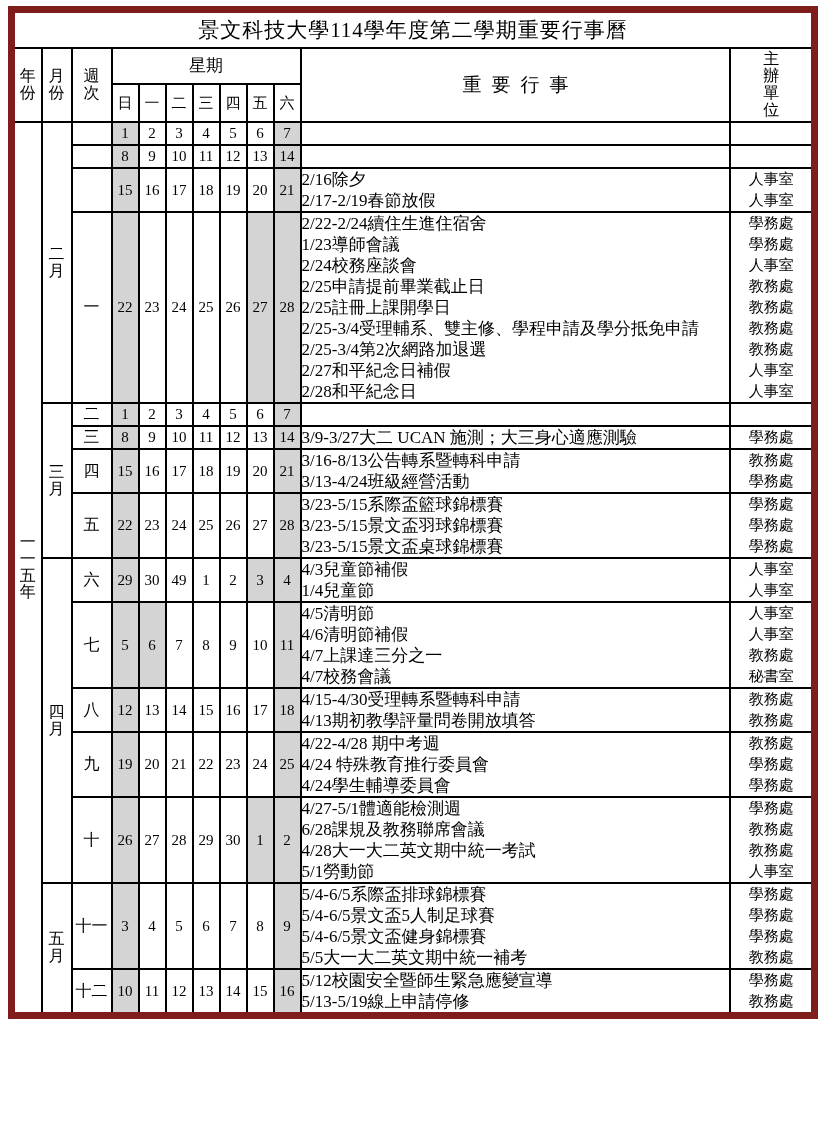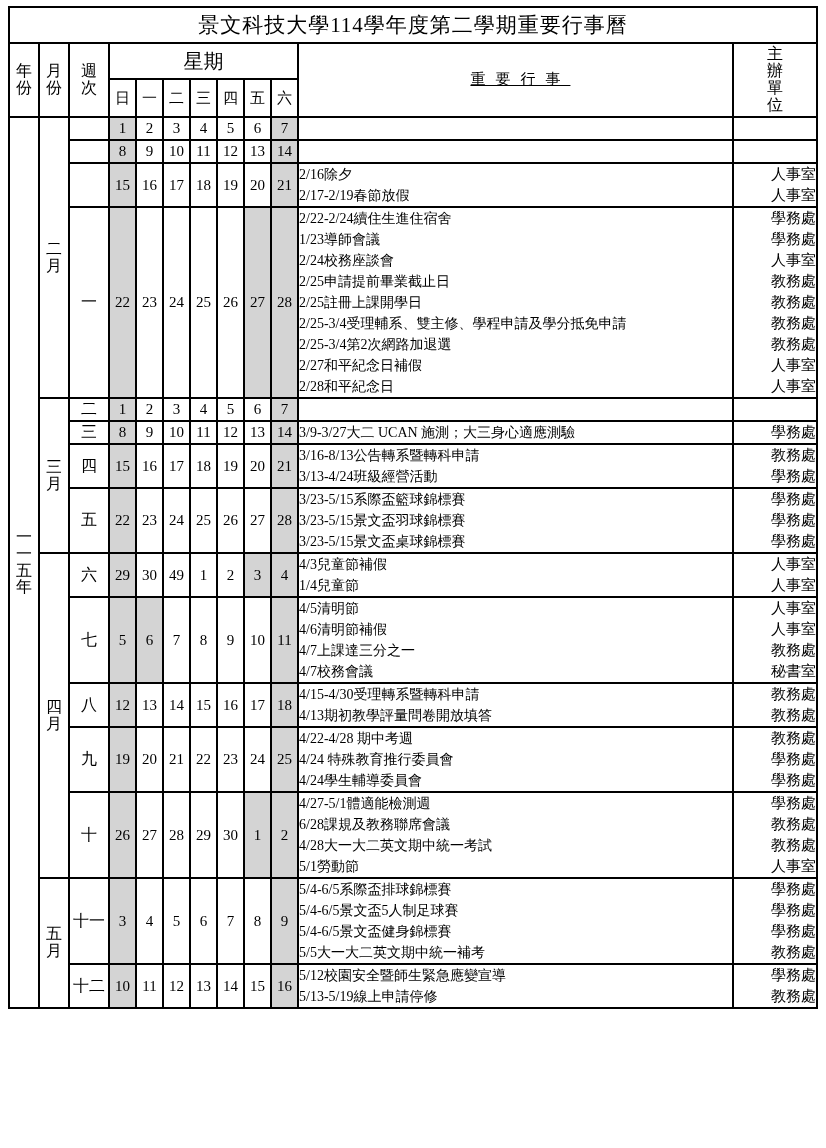--- a/index.html
+++ b/index.html
@@ -17,21 +17,21 @@
     position: relative;
     box-sizing: border-box;
     padding: 6px 8px 4px 8px;
     background: #ffffff;
     overflow: hidden;
   }
   table.cal {
     width: 810px;
     border-collapse: collapse;
     table-layout: fixed;
-    border: 2px solid #7f1d1d;
+    border: 7px solid #7f1d1d;
   }
   table.cal td, table.cal th {
     border: 2px solid #000;
     padding: 0;
     font-weight: normal;
     vertical-align: middle;
     background: #ffffff;
   }
   
   .title-cell {
@@ -48,34 +48,33 @@
     text-align: center;
     font-weight: bold;
     font-size: 17px;
     line-height: 1.15;
   }
   .hdr-2line {
     height: 72px;
   }
   .hdr-week-top {
     height: 33px;
-    font-size: 20px;
+    font-size: 17px;
   }
   .hdr-dow {
     height: 34px;
     font-size: 15px;
     text-align: center;
     font-weight: bold;
   }
   .hdr-events {
-    font-size: 15px;
+    font-size: 19px;
     font-weight: bold;
     letter-spacing: 10px;
     text-indent: 10px;
-    text-decoration: underline;
   }
   
   .vert {
     text-align: center;
     font-size: 16px;
     font-weight: bold;
     line-height: 1.05;
     letter-spacing: 0;
   }
   .vert span.ch {
@@ -94,33 +93,33 @@
     font-size: 15px;
     width: 26px;
     height: 100%;
   }
   .day.wknd {
     background: #d4d4d4;
   }
   
   .events {
     padding: 0 2px 0 3px;
-    font-size: 14px;
+    font-size: 17px;
     line-height: 21px;
     text-align: left;
     vertical-align: middle;
   }
   .events .ev {
     white-space: nowrap;
     height: 21px;
     overflow: hidden;
   }
   .unit {
     width: 84px;
-    text-align: right;
+    text-align: center;
     font-size: 15px;
     line-height: 21px;
     vertical-align: middle;
   }
   .unit .u {
     height: 21px;
   }
   .empty-ev { height: 21px; }
 </style>
 </head>

